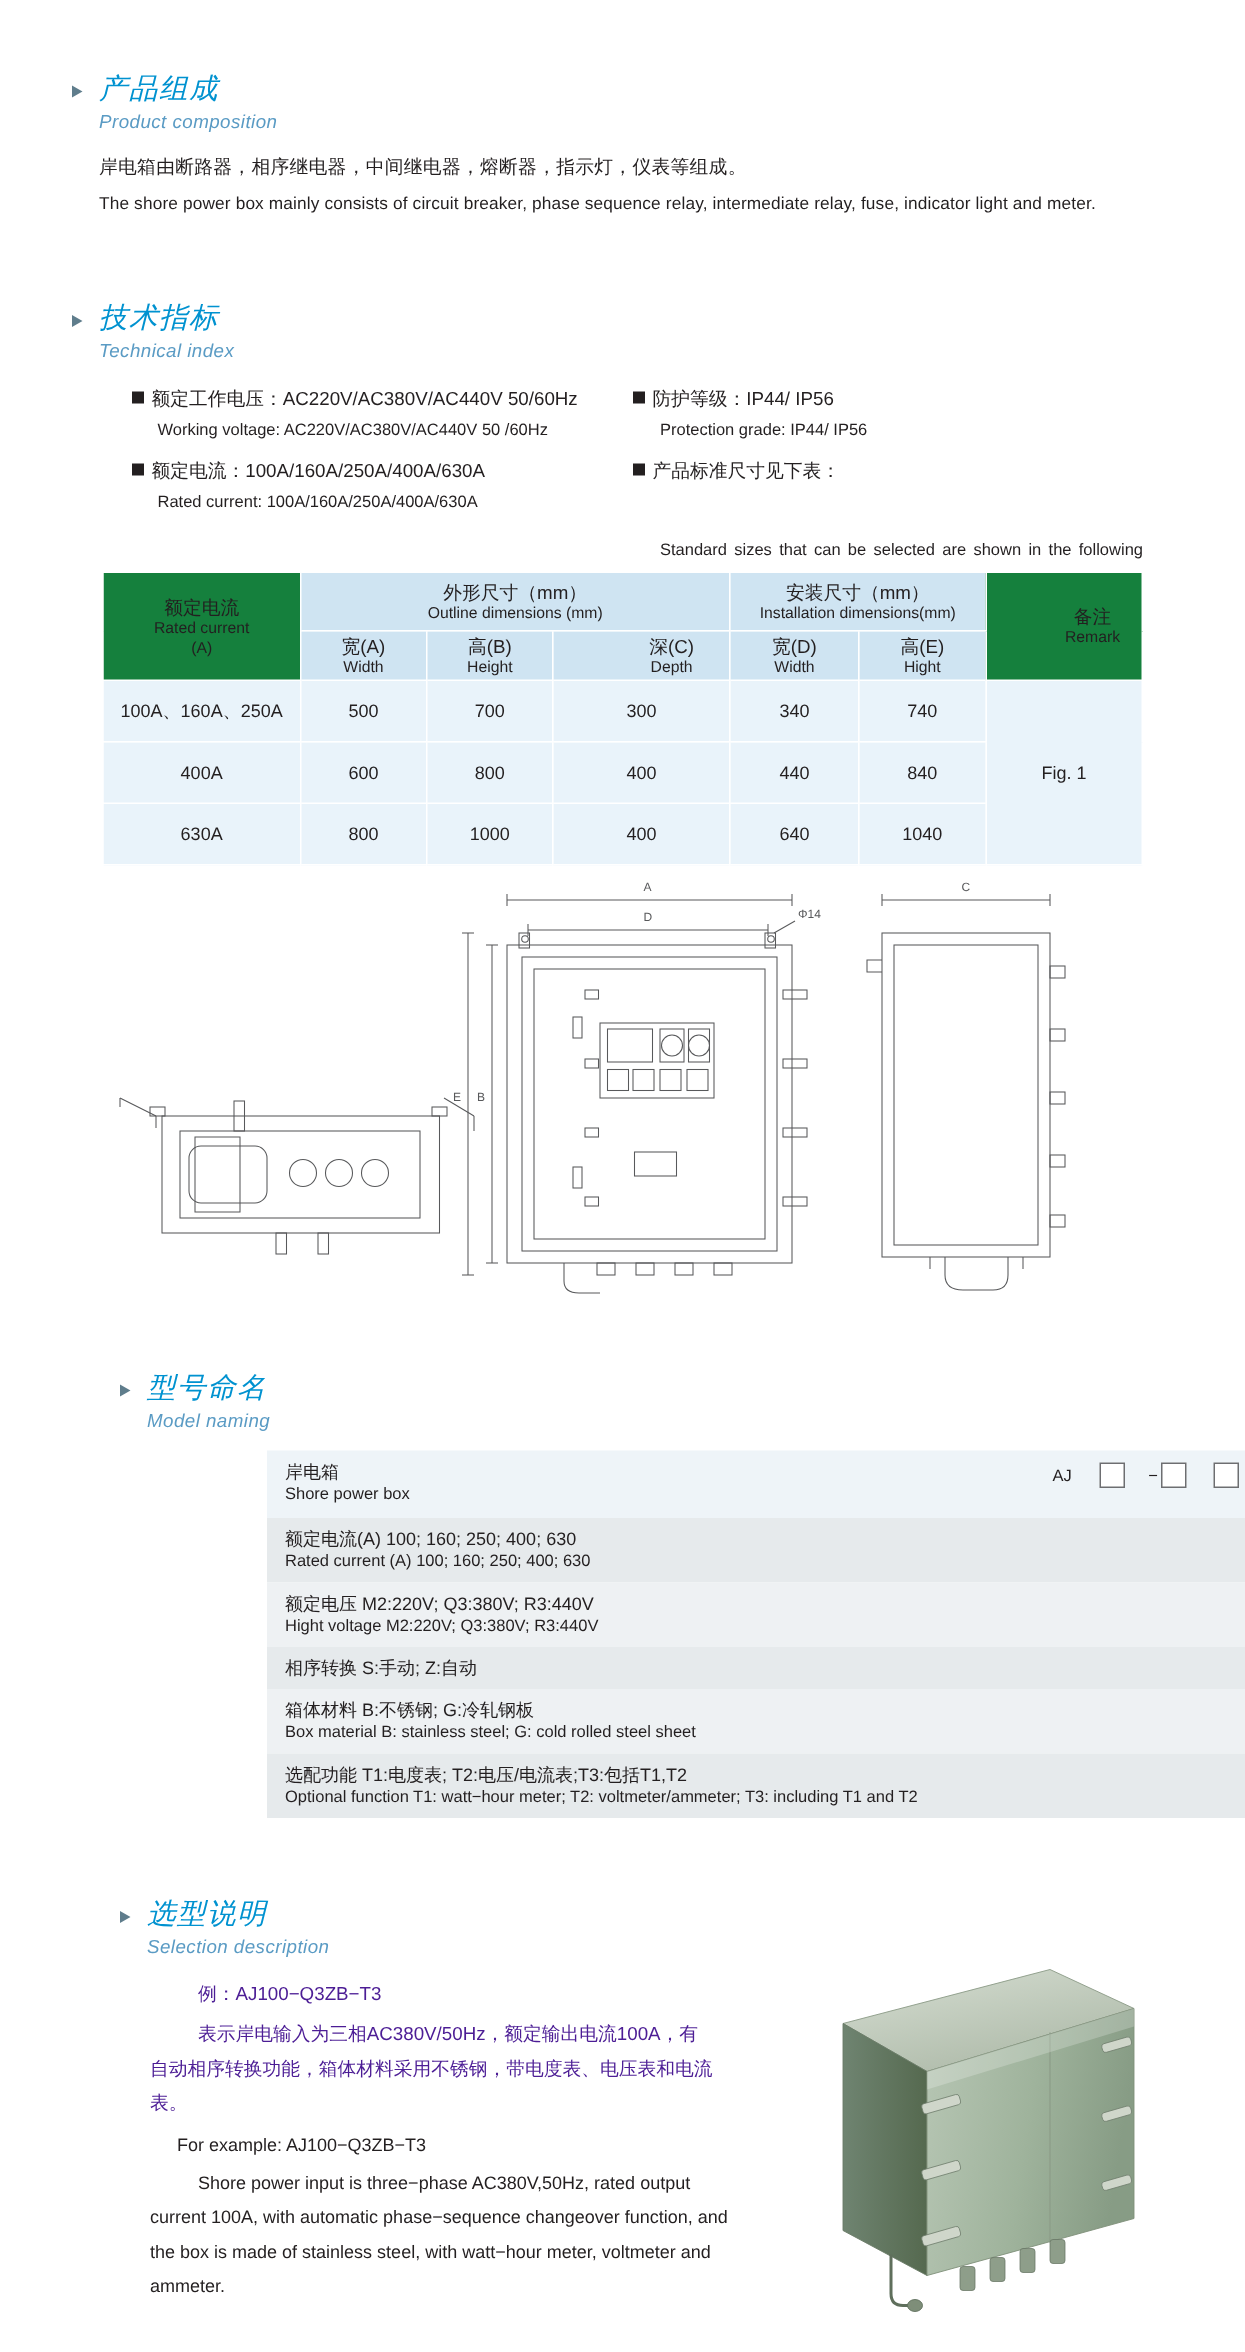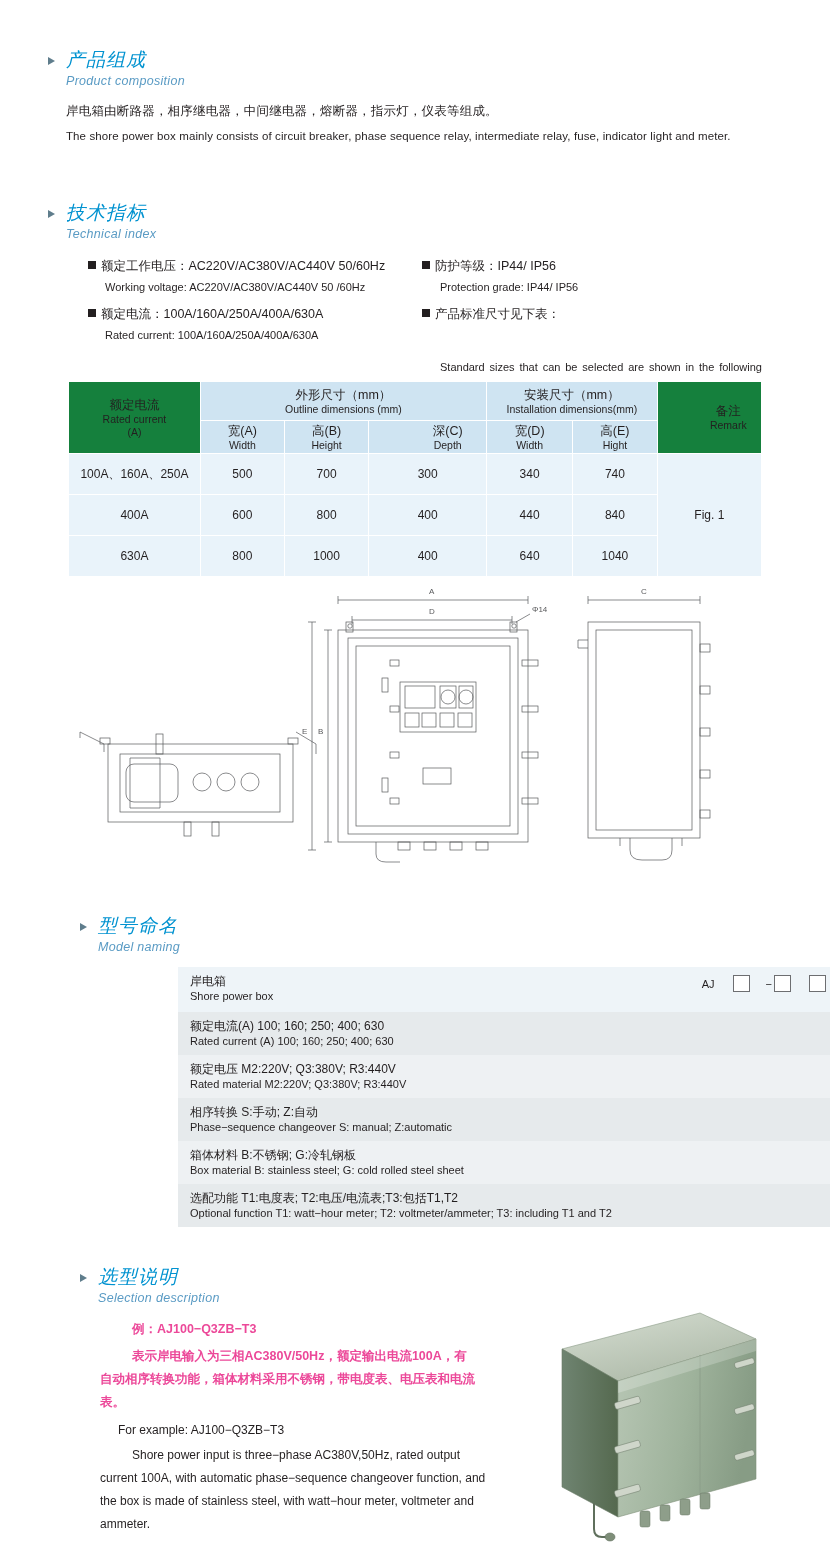--- a/index.html
+++ b/index.html
@@ -172,22 +172,21 @@
   .code-area .dash {
     margin-left: 16px;
     margin-right: 0px;
   }
 
   
   .sel-p {
     position: absolute;
     font-size: 12.5px;
     line-height: 23px;
-    color: #ec4899;
-    font-weight: bold;
+    color: #4c1d95;
   }
   .sel-p-en {
     position: absolute;
     font-size: 12px;
     line-height: 23px;
     color: #231f20;
   }
 
   
   .photo {
@@ -441,25 +440,24 @@
         <span class="sqbox" style="margin-left:2px;"></span>
         <span class="sqbox"></span>
       </div>
     </div>
     <div class="model-row row-b">
       <div class="r-cn">额定电流(A) 100; 160; 250; 400; 630</div>
       <div class="r-en">Rated current (A) 100; 160; 250; 400; 630</div>
     </div>
     <div class="model-row row-c">
       <div class="r-cn">额定电压   M2:220V;  Q3:380V;  R3:440V</div>
-      <div class="r-en">Rated material  M2:220V;  Q3:380V;  R3:440V</div>
+      <div class="r-en">Hight voltage  M2:220V;  Q3:380V;  R3:440V</div>
     </div>
     <div class="model-row row-b">
       <div class="r-cn">相序转换  S:手动; Z:自动</div>
-      <div class="r-en">Phase−sequence changeover  S: manual;  Z:automatic</div>
     </div>
     <div class="model-row row-c">
       <div class="r-cn">箱体材料      B:不锈钢;  G:冷轧钢板</div>
       <div class="r-en">Box material    B: stainless steel;  G: cold rolled steel sheet</div>
     </div>
     <div class="model-row row-b">
       <div class="r-cn">选配功能        T1:电度表;  T2:电压/电流表;T3:包括T1,T2</div>
       <div class="r-en">Optional function   T1: watt−hour meter; T2: voltmeter/ammeter; T3: including T1 and T2</div>
     </div>
   </div>

